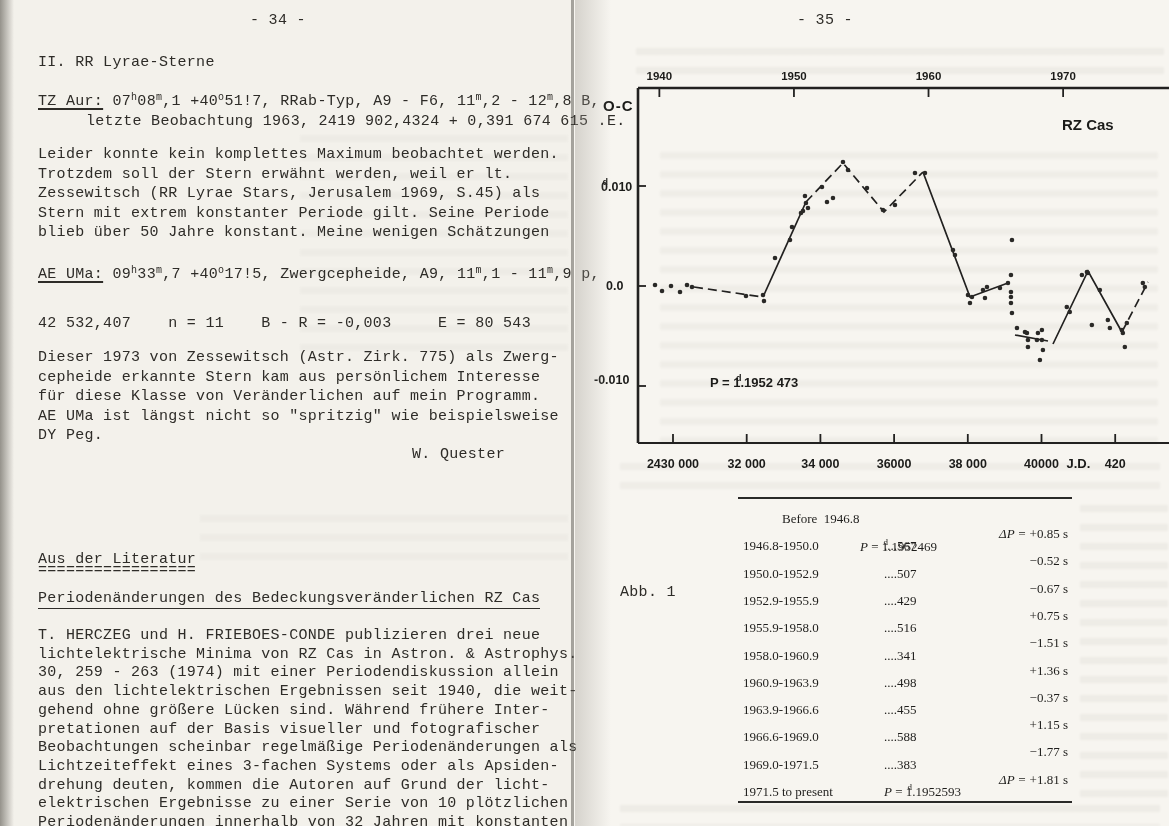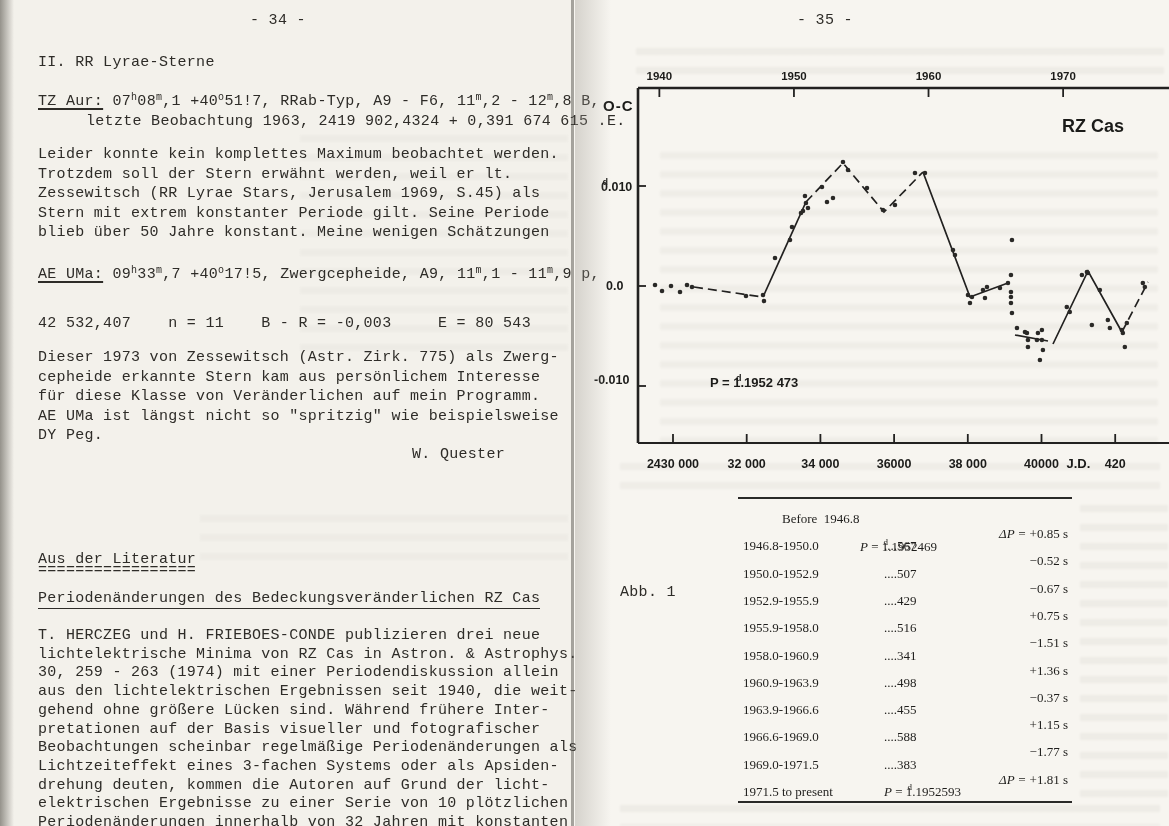--- a/index.html
+++ b/index.html
@@ -192,21 +192,21 @@
       <circle cx="1126.8446" cy="323" r="2.3" fill="#2a2927"></circle>
       <circle cx="1124.8547" cy="347" r="2.3" fill="#2a2927"></circle>
       <circle cx="1142.87435" cy="283" r="2.3" fill="#2a2927"></circle>
       <circle cx="1144.86425" cy="287" r="2.3" fill="#2a2927"></circle>
     </svg>
 
   <div class="chartlab" style="left:603px;top:97px;font-size:15px;letter-spacing:1px;">O-C</div>
   <div class="chartlab" style="left:601px;top:180px;font-size:12.5px;"><span>0.</span><span class="ovd">d</span><span>010</span></div>
   <div class="chartlab" style="left:606px;top:279px;font-size:12.5px;">0.0</div>
   <div class="chartlab" style="left:594px;top:373px;font-size:12.5px;">-0.010</div>
-  <div class="chartlab" style="left:1062px;top:116px;font-size:18px;">RZ Cas</div>
+  <div class="chartlab" style="left:1062px;top:116px;font-size:15px;">RZ Cas</div>
   <div class="chartlab" style="left:710px;top:375px;font-size:13px;"><span>P = 1.</span><span class="ovd2">d</span><span>1952 473</span></div>
 
   <div class="mono" style="left:620px;top:584px;">Abb. 1</div>
 
   <div class="rule" style="top:497px;"></div>
   <div id="periods-table">
       <div class="trow" style="left:743px;top:511px;margin-left:39px;">Before  1946.8</div>
       <div class="trow" style="left:860px;top:511px;margin-top:28px;"><span class="it">P</span><span> = 1.</span><span class="ovd2">d</span><span>1952469</span></div>
       <div class="trow" style="left:743px;top:538.3px;">1946.8-1950.0</div>
       <div class="trow" style="left:884px;top:538.3px;">....567</div>

